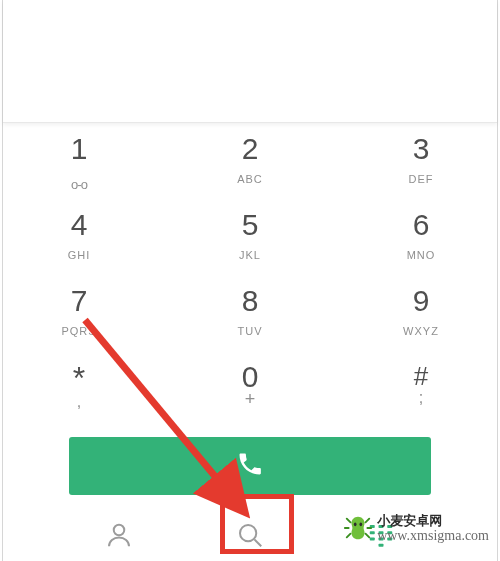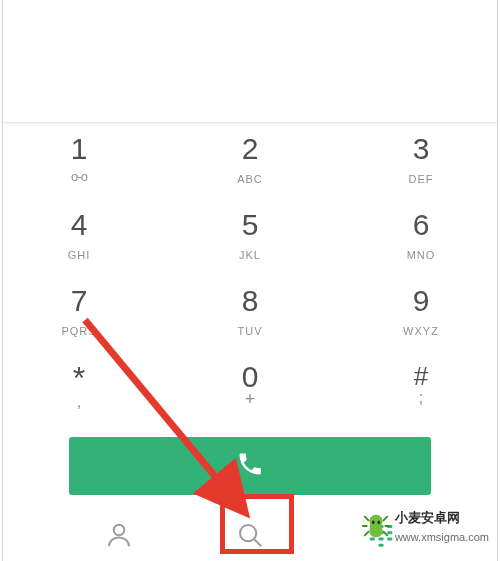--- a/index.html
+++ b/index.html
@@ -71,21 +71,21 @@
   .key .plus {
     font-size: 18px;
     color: #8f8f8f;
     margin-top: -4px;
     font-weight: 300;
   }
   .key .voicemail {
     font-size: 13px;
     color: #8f8f8f;
     letter-spacing: -1px;
-    margin-top: 4px;
+    margin-top: 12px;
   }
   .call-bar {
     margin: 6px 30px 0 30px;
     height: 58px;
     background: #33b278;
     border-radius: 3px;
     display: flex;
     align-items: center;
     justify-content: center;
     cursor: pointer;
@@ -140,41 +140,43 @@
   }
   .arrow {
     position: absolute;
     pointer-events: none;
   }
   .watermark {
     position: absolute;
     right: 8px;
     bottom: 18px;
     display: flex;
+    align-items: center;
     pointer-events: none;
   }
   .watermark .logo {
     width: 30px;
     height: 30px;
     position: relative;
   }
   .watermark .txt {
     margin-left: 4px;
     text-align: left;
     line-height: 1;
   }
   .watermark .txt .t1 {
     font-size: 13px;
     font-weight: 700;
     color: #2c2c2c;
   }
   .watermark .txt .t2 {
-    font-size: 11px;
+    font-size: 14px;
     color: #6b6b6b;
-    margin-top: 8px;
+    margin-top: 2px;
+    font-family: Liberation Serif, serif;
   }
 </style>
 </head>
 <body>
 
 <div class="screen">
 
   <div class="display-area"></div>
 
   <div class="keypad">

